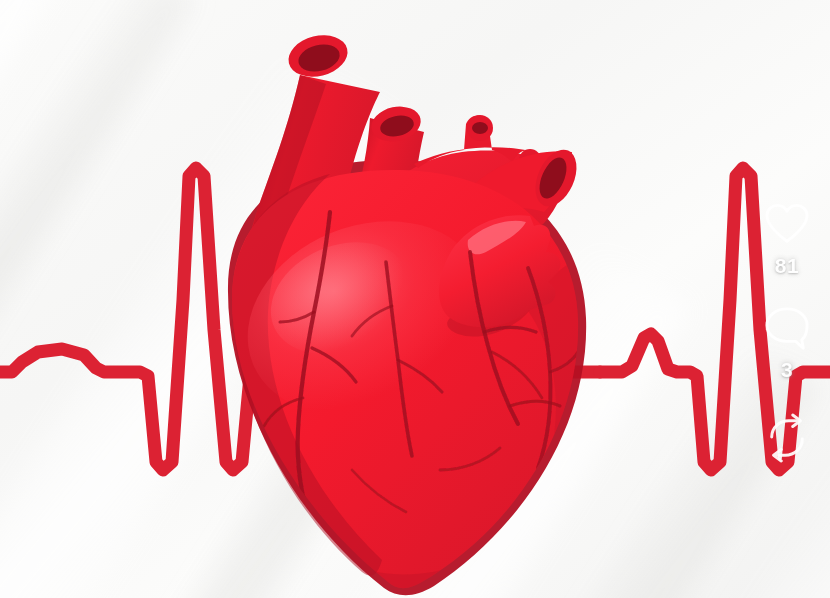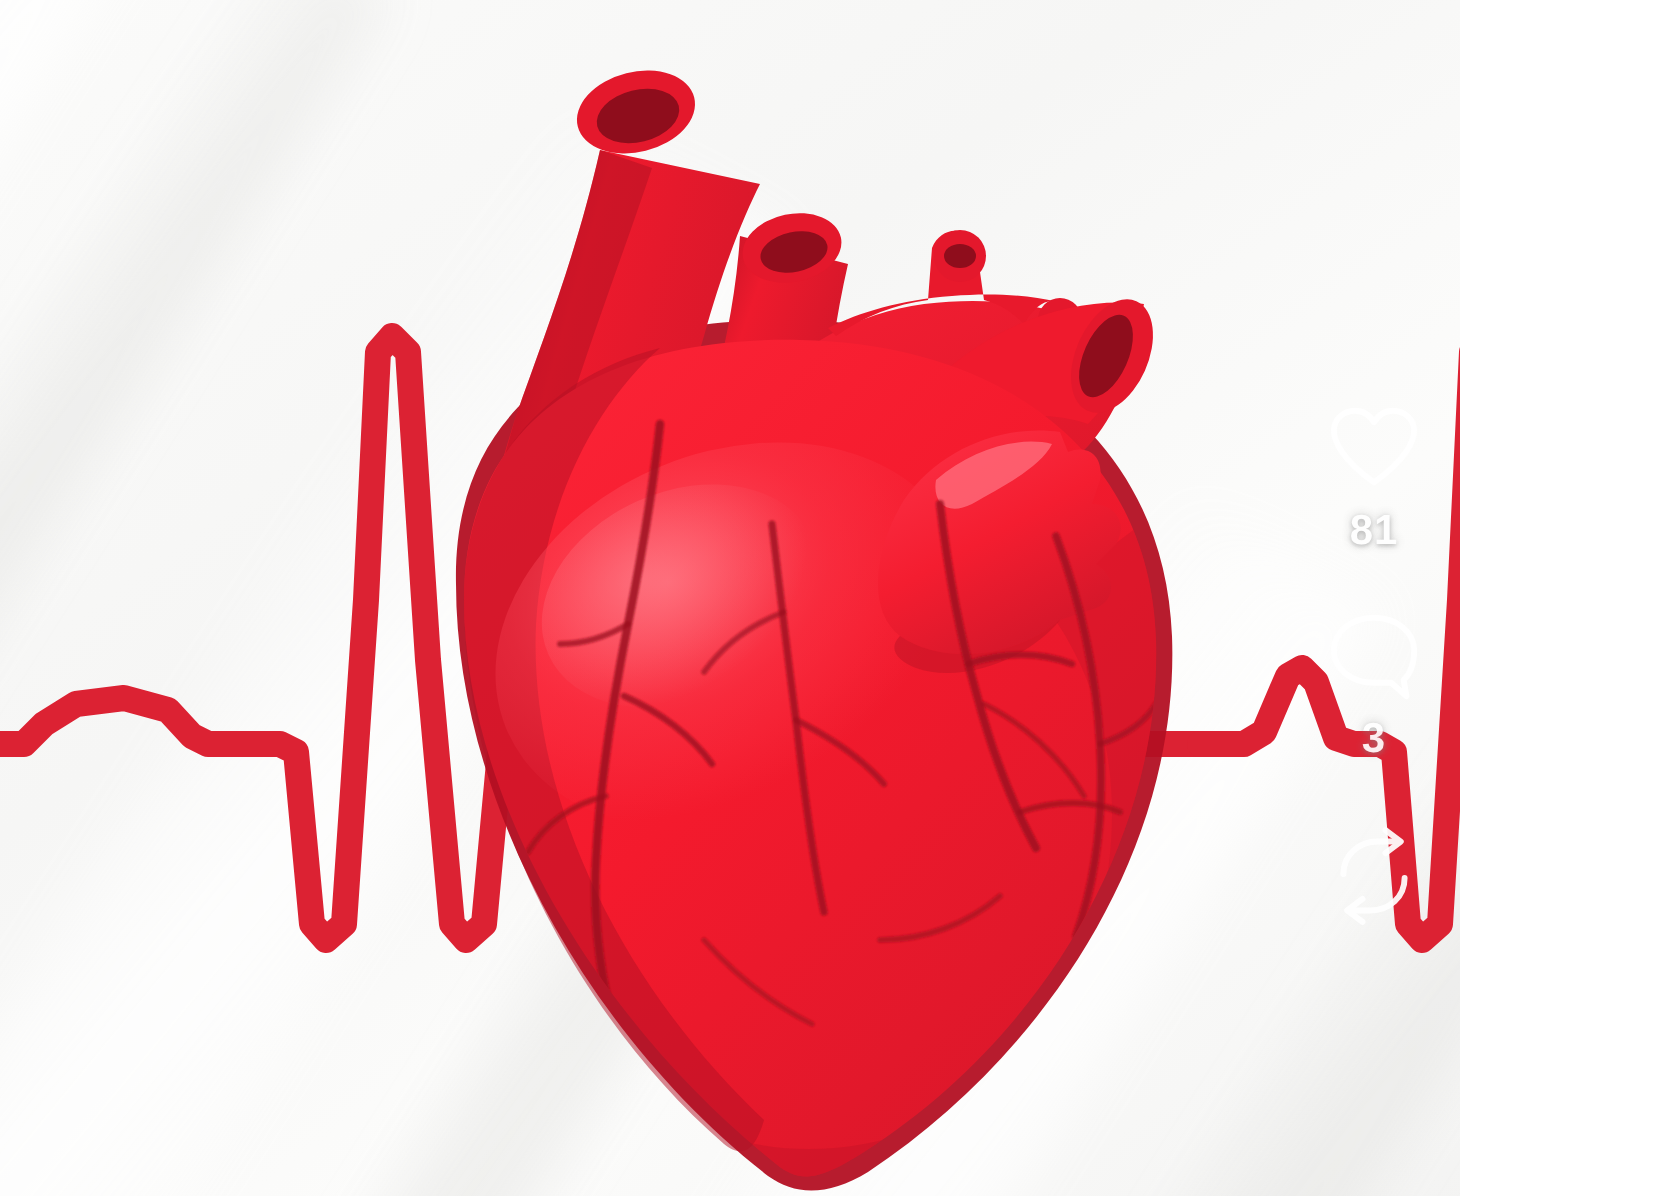--- a/index.html
+++ b/index.html
@@ -6,21 +6,21 @@
   html, body {
     margin: 0;
     padding: 0;
     background: #ffffff;
   }
   body {
     font-family: "Liberation Sans", sans-serif;
   }
   #stage {
     position: relative;
-    width: 730px;
+    width: 830px;
     height: 598px;
     overflow: hidden;
     background: #fafafa;
   }
   #stage svg.layer {
     position: absolute;
     top: 0;
     left: 0;
     width: 830px;
     height: 598px;

